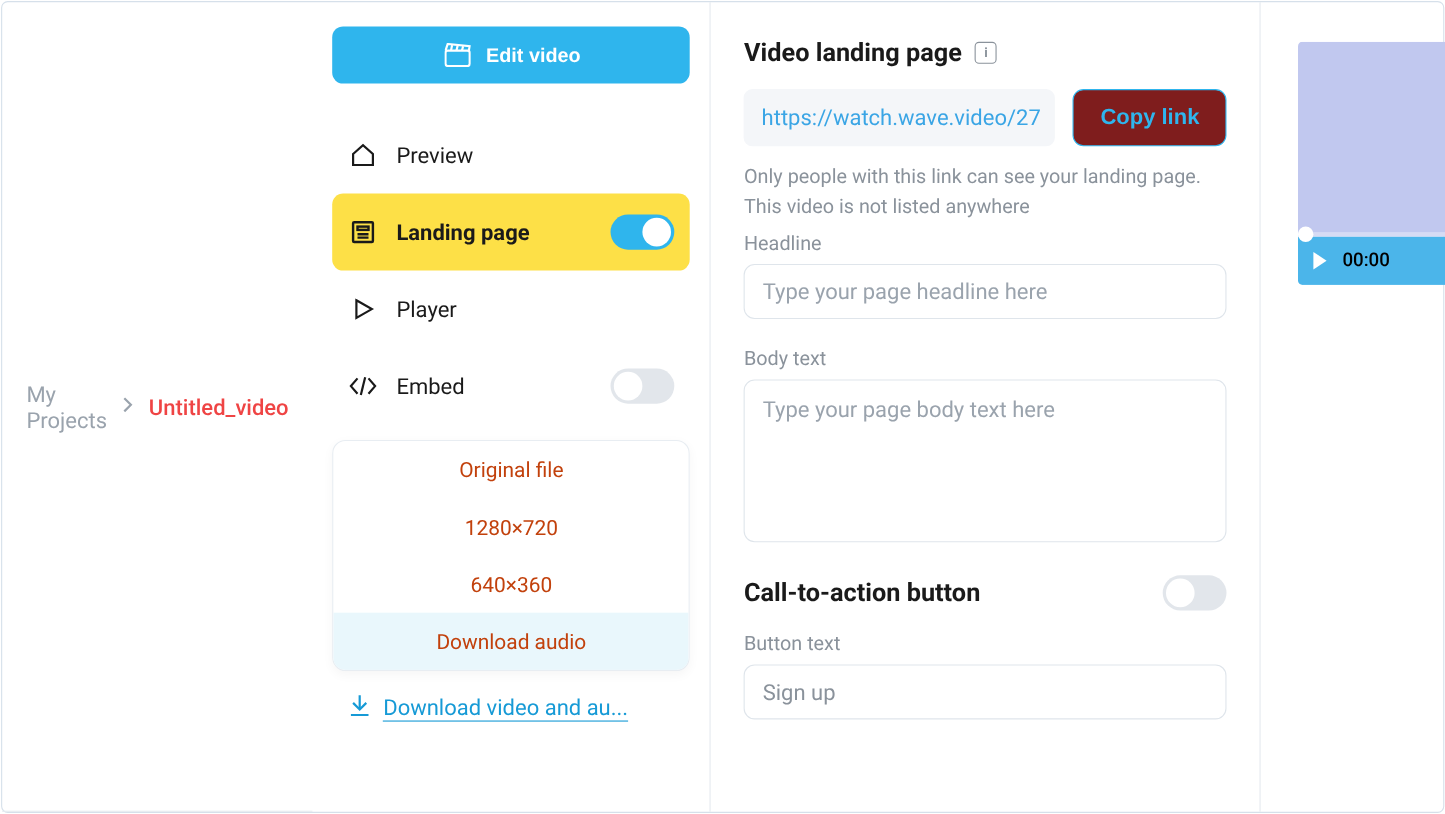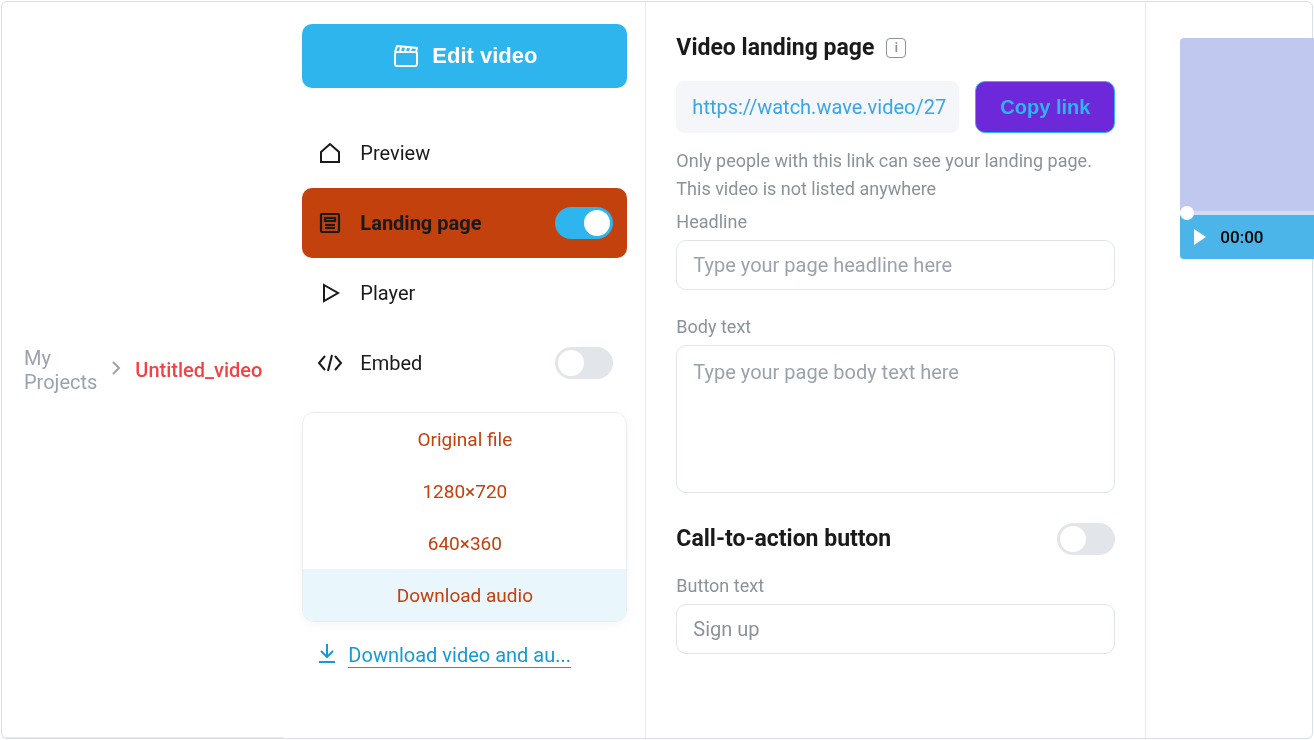--- a/index.html
+++ b/index.html
@@ -43,43 +43,43 @@
   border-right: 1px solid #e5eaef;
   padding: 22px 18px 12px 18px;
   display: flex;
   flex-direction: column;
 }
 .edit-btn {
   background: #2fb5ed;
   color: #fff;
   border: none;
   border-radius: 10px;
-  height: 64px;
-  font-size: 22px;
+  height: 52px;
+  font-size: 18px;
   font-weight: 600;
   display: flex;
   align-items: center;
   justify-content: center;
   gap: 12px;
   cursor: pointer;
   margin-bottom: 30px;
 }
 .nav-item {
   display: flex;
   align-items: center;
   gap: 16px;
   padding: 0 14px;
   height: 70px;
   border-radius: 10px;
   font-size: 20px;
   color: #1a1a1a;
   cursor: pointer;
 }
 .nav-item.active {
-  background: #c2410c;
+  background: #fde047;
   font-weight: 700;
 }
 .nav-icon {
   width: 28px;
   height: 28px;
   display: flex;
   align-items: center;
   justify-content: center;
   color: #1a1a1a;
 }
@@ -180,21 +180,21 @@
   height: 52px;
   display: flex;
   align-items: center;
   padding: 0 16px;
   color: #3aa5e5;
   font-size: 20px;
   overflow: hidden;
   white-space: nowrap;
 }
 .copy-btn {
-  background: #6d28d9;
+  background: #7f1d1d;
   border: 1.5px solid #2fb5ed;
   color: #2fb5ed;
   border-radius: 10px;
   height: 52px;
   padding: 0 24px;
   font-size: 20px;
   font-weight: 600;
   cursor: pointer;
 }
 .help-text {

